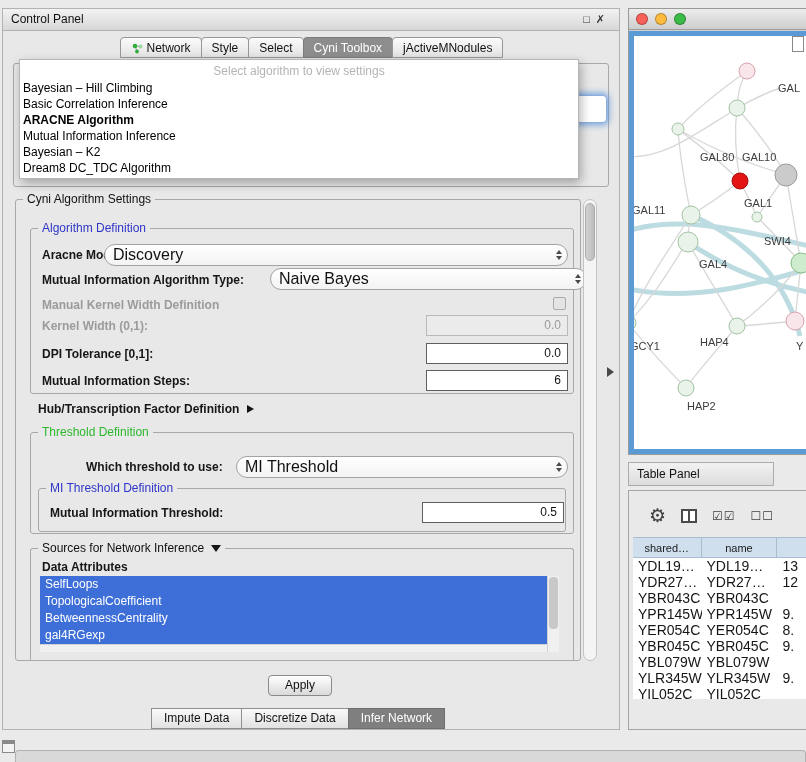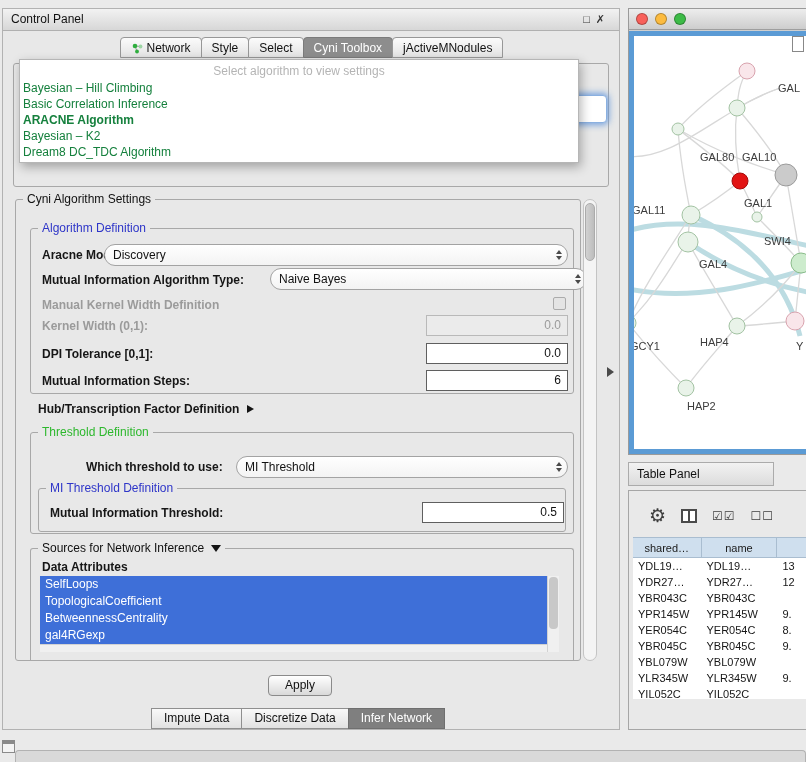--- a/index.html
+++ b/index.html
@@ -11,27 +11,27 @@
 #cp-winbtns{position:absolute;right:8px;top:0;font-size:11px;color:#333;letter-spacing:6px}
 #cp-tabs{position:absolute;left:0;top:28px;width:100%;display:flex;justify-content:center}
 .tab{display:flex;align-items:center;gap:4px;height:21px;padding:0 10px;border:1px solid #979797;margin-right:-1px;background:linear-gradient(#fbfbfb,#e3e3e3);border-radius:4px 4px 0 0;font-size:12px;white-space:nowrap}
 .tab.active{background:#8d8d8d;color:#fff;border-color:#7b7b7b}
 .tborder{position:absolute;border:1px solid #a8a8a8;border-radius:3px}
 .tlegend{position:absolute;top:-8px;left:7px;background:#e8e8e8;padding:0 4px;font-size:12px;white-space:nowrap;display:flex;align-items:center;gap:7px}
 #upper-group{left:10px;top:54px;width:596px;height:124px}
 #focus-combo{position:absolute;left:564px;top:86px;width:40px;height:28px;background:#fff;border:1px solid #8ab0e0;border-radius:4px;box-shadow:0 0 6px 2px rgba(100,150,220,.85);z-index:4}
 #algo-popup{position:absolute;left:16px;top:50px;width:560px;background:#fff;border:1px solid #b6b6b6;box-shadow:2px 4px 10px rgba(0,0,0,.3);z-index:10;padding:2px 0}
 .dd-ph{height:18px;line-height:18px;text-align:center;color:#b4b4b4;font-size:12px}
-.dd-item{height:16px;line-height:16px;padding-left:3px;font-size:12px;color:#15803d;white-space:nowrap}
+.dd-item{height:16px;line-height:16px;padding-left:3px;font-size:12px;color:#000000;white-space:nowrap}
 .dd-item.bold{font-weight:bold}
 
 #settings{left:12px;top:190px;width:566px;height:462px}
 .lbl{position:absolute;font-weight:bold;font-size:12px;white-space:nowrap;color:#161616}
 .lbl.dis{color:#9b9b9b}
-.combo{position:absolute;height:22px;background:linear-gradient(#ffffff,#f3f3f3);border:1px solid #a3a3a3;border-radius:11px;line-height:20px;padding-left:8px;color:#111;font-size:12px}
+.combo{position:absolute;height:22px;background:linear-gradient(#ffffff,#f3f3f3);border:1px solid #a3a3a3;border-radius:11px;line-height:20px;padding-left:8px;color:#111;font-size:16px}
 .combo .arrows{position:absolute;right:5px;top:5px;display:flex;flex-direction:column;gap:2px}
 .combo .arrows b{display:block;width:0;height:0;border-left:3.5px solid transparent;border-right:3.5px solid transparent}
 .combo .arrows .up{border-bottom:4px solid #4a4a4a}
 .combo .arrows .dn{border-top:4px solid #4a4a4a}
 .field{position:absolute;height:21px;background:#fff;border:1px solid #5f5f5f;line-height:19px;text-align:right;padding-right:6px;font-size:12px;color:#111}
 .field.dis{background:#ebebeb;border-color:#b9b9b9;color:#9b9b9b}
 .checkbox{position:absolute;width:13px;height:13px;background:#e4e4e4;border:1px solid #ababab;border-radius:2px}
 .tri-right{display:inline-block;width:0;height:0;border-top:4.5px solid transparent;border-bottom:4.5px solid transparent;border-left:7px solid #141414}
 .tri-down{display:inline-block;width:0;height:0;border-left:5px solid transparent;border-right:5px solid transparent;border-top:7px solid #141414}
 #attr-list{position:absolute;left:24px;top:376px;width:519px;height:76px;background:#d946ef;overflow:hidden}
@@ -59,21 +59,21 @@
 #tp-window{position:absolute;left:628px;top:490px;width:192px;height:240px;border:1px solid #a6a6a6;background:#e9e9e9}
 #tp-toolbar{position:absolute;left:20px;top:12px;display:flex;align-items:center;gap:15px;height:26px}
 .tp-gear{font-size:19px;color:#3d3d3d;line-height:22px}
 .icon-cols{width:16px;height:14px;border:2px solid #4a4a4a;display:inline-block;position:relative;background:#fff}
 .icon-cols::after{content:"";position:absolute;left:5px;top:0;bottom:0;width:2px;background:#4a4a4a}
 .tp-icon{font-size:12px;color:#3d3d3d;letter-spacing:1px;white-space:nowrap}
 #tbl{position:absolute;left:4px;top:46px;width:200px;height:162px;background:#fff;overflow:hidden}
 #tbl-head{display:flex;height:21px;border-top:1px solid #a9bdd0;border-bottom:1px solid #a9bdd0}
 .thcell{background:var(--thead);border-right:1px solid #a9bdd0;font-size:11px;line-height:20px;text-align:center;overflow:hidden;white-space:nowrap;color:#1a1a1a}
 .trow{display:flex;height:16px;background:#fff}
-.tcell{font-size:11px;line-height:16px;padding-left:5px;overflow:hidden;white-space:nowrap;color:#161616}
+.tcell{font-size:14px;line-height:16px;padding-left:5px;overflow:hidden;white-space:nowrap;color:#161616}
 
 #splitter-arrow{position:absolute;left:607px;top:367px;width:0;height:0;border-top:5px solid transparent;border-bottom:5px solid transparent;border-left:7px solid #4a4a4a}
 #mini-icon{position:absolute;left:2px;top:740px;width:13px;height:13px;border:1px solid #8a8a8a;background:#f4f4f4}
 #mini-icon::after{content:"";position:absolute;left:0;right:0;top:0;height:3px;background:#8a8a8a}
 #bottom-strip{position:absolute;left:15px;top:750px;width:791px;height:12px;background:#d9d9d9;border:1px solid #b2b2b2;border-bottom:none;border-radius:4px 4px 0 0}
 </style>
 </head>
 <body>
 
 <div id="cp">
@@ -111,20 +111,21 @@
 
   <div id="upper-group" class="tborder"></div>
   <div id="focus-combo"></div>
 
   <div id="algo-popup">
     <div class="dd-ph">Select algorithm to view settings</div>
     <div id="dd-items">
         <div class="dd-item">Bayesian – Hill Climbing</div>
         <div class="dd-item">Basic Correlation Inference</div>
         <div class="dd-item bold">ARACNE Algorithm</div>
+        <div class="dd-item">Mutual Information Inference</div>
         <div class="dd-item">Bayesian – K2</div>
         <div class="dd-item">Dream8 DC_TDC Algorithm</div>
       </div>
   </div>
 
   <div id="settings" class="tborder">
     <span class="tlegend">Cyni Algorithm Settings</span>
 
     <div class="tborder" style="left:14px;top:28px;width:544px;height:166px">
       <span class="tlegend" style="color:var(--tblue)">Algorithm Definition</span>

